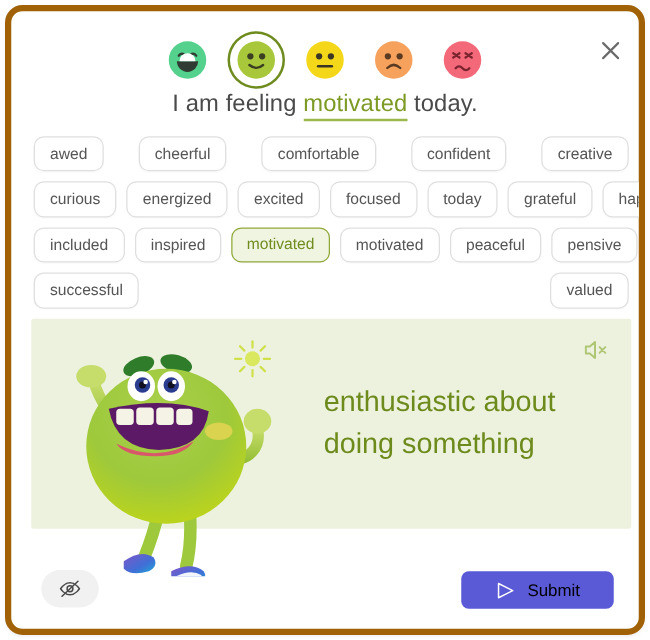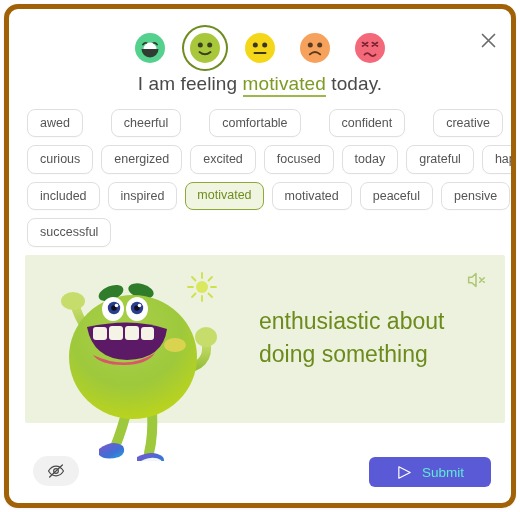--- a/index.html
+++ b/index.html
@@ -170,21 +170,21 @@
     right: 20px;
     bottom: 16px;
     height: 30px;
     min-width: 122px;
     background: #5a5ad6;
     border-radius: 6px;
     display: flex;
     align-items: center;
     justify-content: center;
     gap: 9px;
-    color: #5eead4;
+    color: #000000;
     font-size: 13.5px;
     cursor: pointer;
     padding: 0 16px;
     box-sizing: border-box;
   }
 </style>
 </head>
 <body>
 
 <div class="window">
@@ -274,20 +274,21 @@
       <div class="chip">inspired</div>
       <div class="chip selected">motivated</div>
       <div class="chip">motivated</div>
       <div class="chip">peaceful</div>
       <div class="chip">pensive</div>
       <div class="chip">proud</div>
     </div>
 
     <div class="chip-row">
       <div class="chip">successful</div>
+      <div class="chip">valued</div>
     </div>
 
   </div>
 
   <div class="def-card">
     <div class="mute-icon">
       <svg width="22" height="22" viewBox="0 0 24 24">
         <path d="M4 9 h3.5 L12 5 v14 l-4.5 -4 H4 z" fill="none" stroke="#a5bf63" stroke-width="1.7" stroke-linejoin="round"></path>
         <path d="M16 9.5 l5 5 M21 9.5 l-5 5" stroke="#a5bf63" stroke-width="1.7" stroke-linecap="round"></path>
       </svg>

